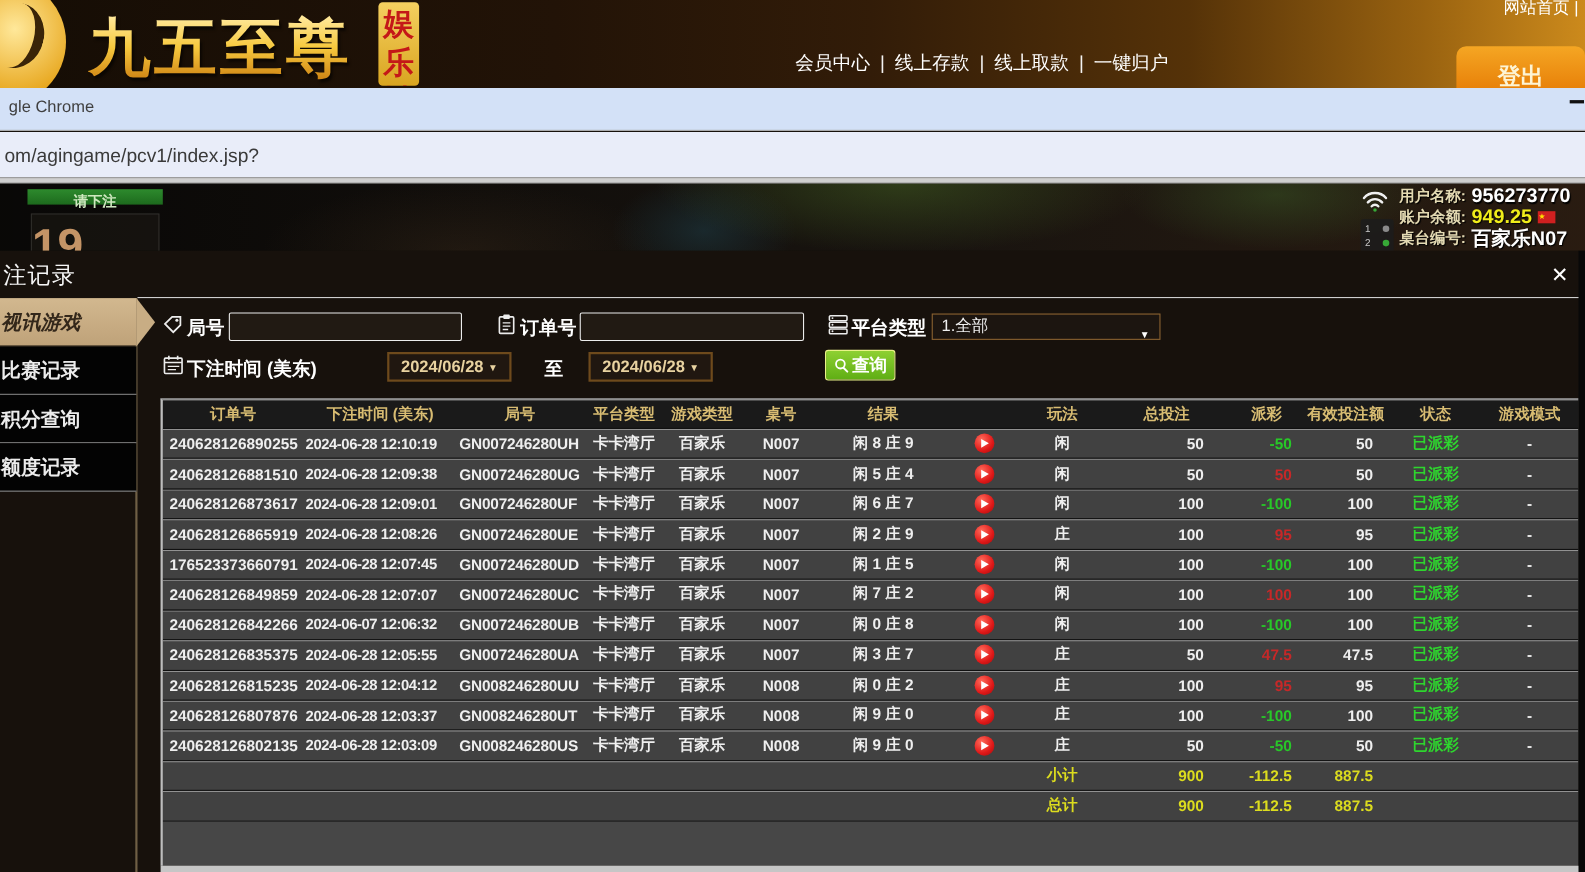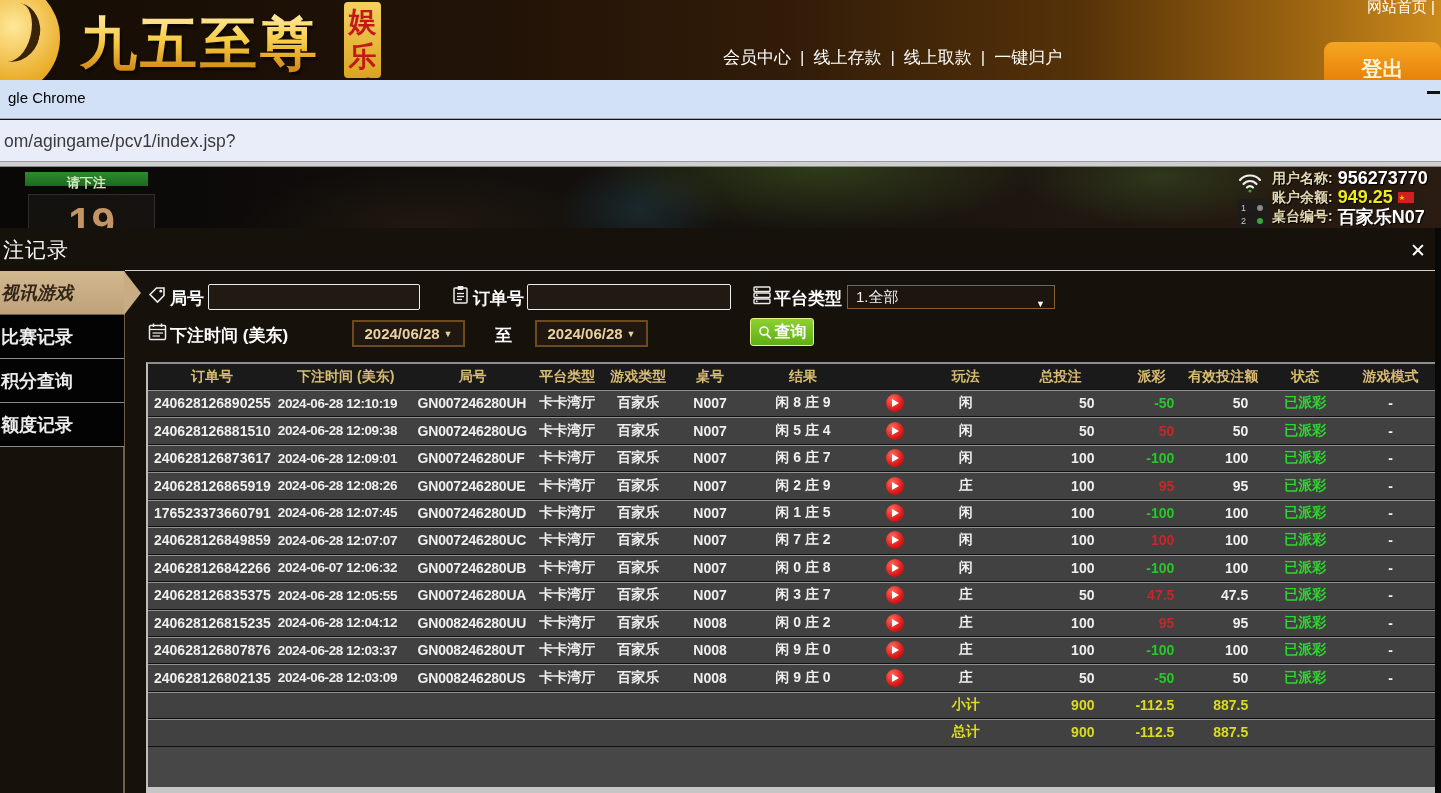--- a/index.html
+++ b/index.html
@@ -25,40 +25,40 @@
   .top-nav { position:absolute; left:723px; top:46px; color:#fff; font-size:17px; white-space:nowrap; }
   .nav-item { cursor:pointer; }
   .nav-sep { margin:0 9px; opacity:.95; }
   .logout-btn { position:absolute; left:1324px; top:42px; width:117px; height:38px; border:none;
     background:linear-gradient(180deg,#f5a623,#e8820a); border-radius:9px 9px 0 0;
     color:#fdf4d4; font-size:21px; font-weight:bold; padding-top:13px; font-family:Liberation Sans, sans-serif; cursor:pointer; }
 
   
   .chrome-titlebar { position:absolute; left:0; top:80px; width:1441px; height:39px; background:#d3e1f7;
     border-bottom:1px solid #a8a8a8; }
-  .chrome-title { position:absolute; left:8px; top:9px; font-size:15px; color:#000000; }
+  .chrome-title { position:absolute; left:8px; top:9px; font-size:15px; color:#404040; }
   .chrome-min { position:absolute; left:1427px; top:11px; width:13px; height:3px; background:#111; cursor:pointer; }
   .chrome-urlbar { position:absolute; left:0; top:120px; width:1441px; height:41px; background:#e9edf9; }
   .chrome-urlbar span { position:absolute; left:4px; top:11px; font-size:17.5px; color:#3a3a3a; }
   .win-divider { position:absolute; left:0; top:161px; width:1441px; height:6px; background:#cfcfcf;
     border-top:1px solid #9a9a9a; border-bottom:1px solid #8a8a8a; }
 
   
   .game-strip { position:absolute; left:0; top:167px; width:1441px; height:61px; overflow:hidden;
     background-color:#161310;
     background-image:
       radial-gradient(ellipse 320px 90px at 820px 0px, rgba(70,100,35,.5), transparent 70%),
       radial-gradient(ellipse 200px 70px at 1160px 10px, rgba(60,95,40,.45), transparent 70%),
       radial-gradient(ellipse 120px 70px at 640px 70%, rgba(30,60,70,.55), transparent 70%),
       radial-gradient(ellipse 260px 90px at 420px 100%, rgba(70,50,30,.3), transparent 70%),
       linear-gradient(90deg, rgba(0,0,0,.6), rgba(40,25,12,.15) 60%, rgba(70,40,18,.4)); }
   .timer-head { position:absolute; left:25px; top:5px; width:123px; height:14px; text-align:center;
     background:linear-gradient(180deg,#2d8a2d,#1d6a1d); color:#cfe8c0; font-size:13px; font-weight:bold;
     line-height:22px; }
-  .timer-num { position:absolute; left:28px; top:27px; width:127px; height:40px; text-align:center;
+  .timer-num { position:absolute; left:28px; top:27px; width:117px; height:40px; text-align:left;
     background:rgba(25,22,18,.72); border:1px solid rgba(255,255,255,.12); color:#c49466;
     font-size:42px; font-weight:bold; line-height:56px; }
   .wifi-icon { position:absolute; left:1237px; top:4px; }
   .marker-box { position:absolute; left:1237px; top:32px; width:30px; height:34px;
     background:rgba(28,28,28,.85); border-radius:3px; padding:2px 4px; color:#c8c8c8; font-size:9px; }
   .marker-box .mrow { display:flex; align-items:center; justify-content:space-between; height:13px; }
   .dot { width:6px; height:6px; border-radius:50%; display:inline-block; }
   .dot-gray { background:#8a8a8a; } .dot-green { background:#37a837; }
   .acct { position:absolute; left:1272px; top:2px; white-space:nowrap; }
   .acct-row { height:19px; display:flex; align-items:center; gap:5px; }

